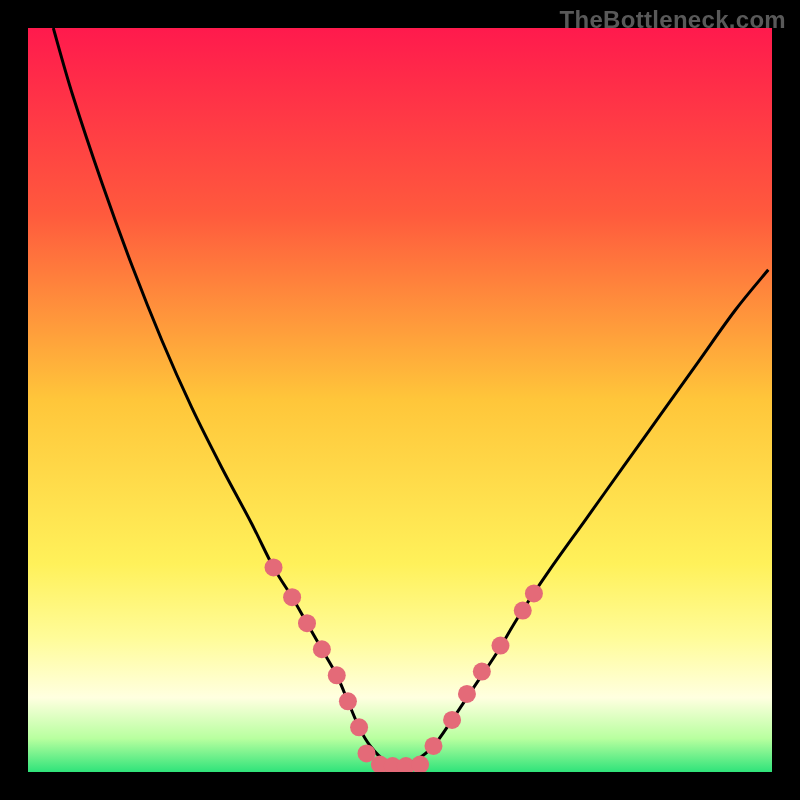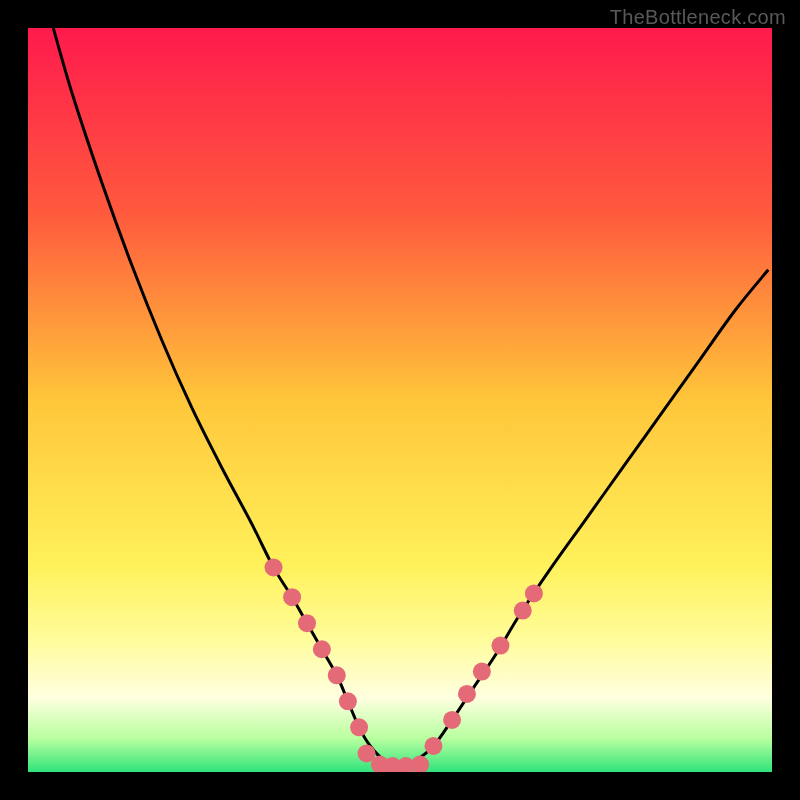--- a/index.html
+++ b/index.html
@@ -15,22 +15,22 @@
     position: relative;
     width: 800px;
     height: 800px;
     background: #000;
   }
   .watermark {
     position: absolute;
     top: 6px;
     right: 14px;
     color: #595959;
-    font-size: 20px;
-    font-weight: 400;
+    font-size: 24px;
+    font-weight: 700;
     letter-spacing: 0.3px;
     z-index: 10;
   }
   .plot-area {
     position: absolute;
     left: 28px;
     top: 28px;
     width: 744px;
     height: 744px;
     overflow: hidden;

